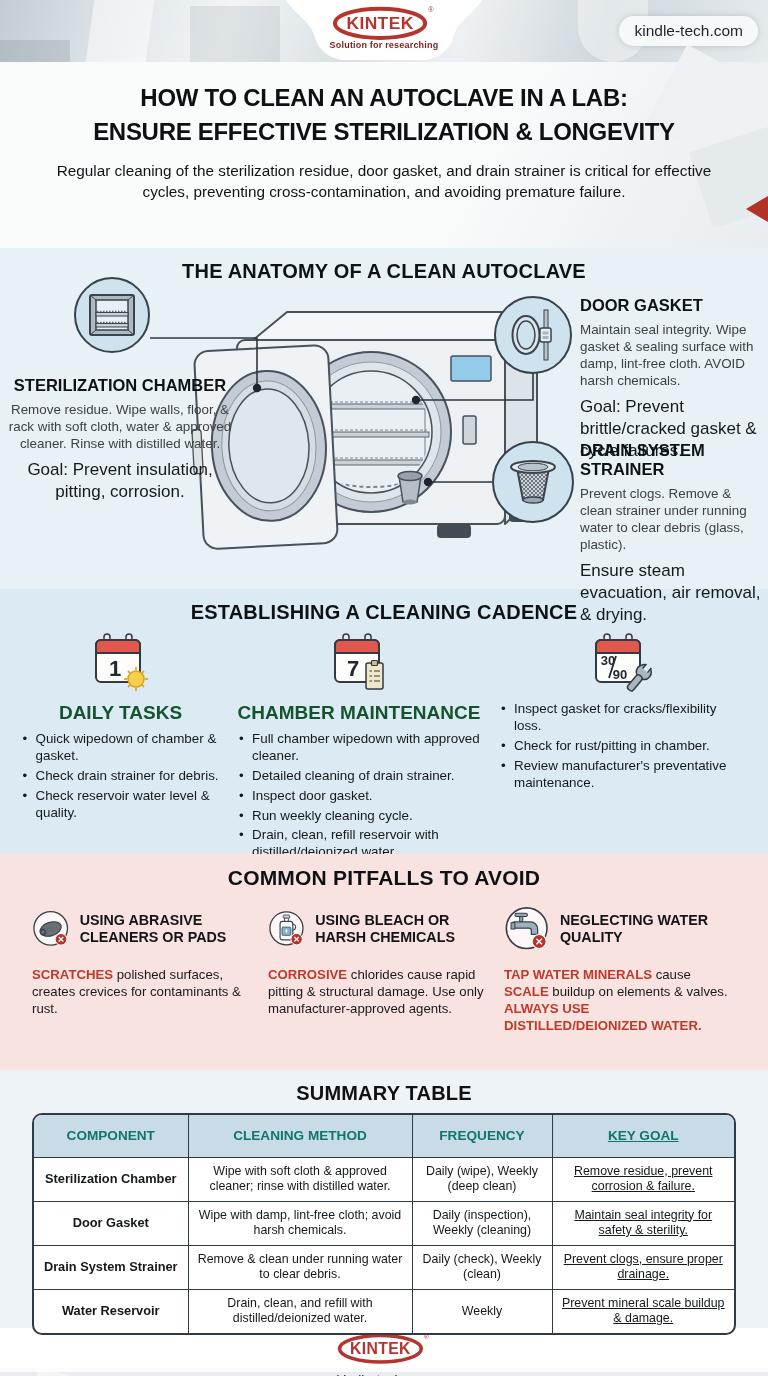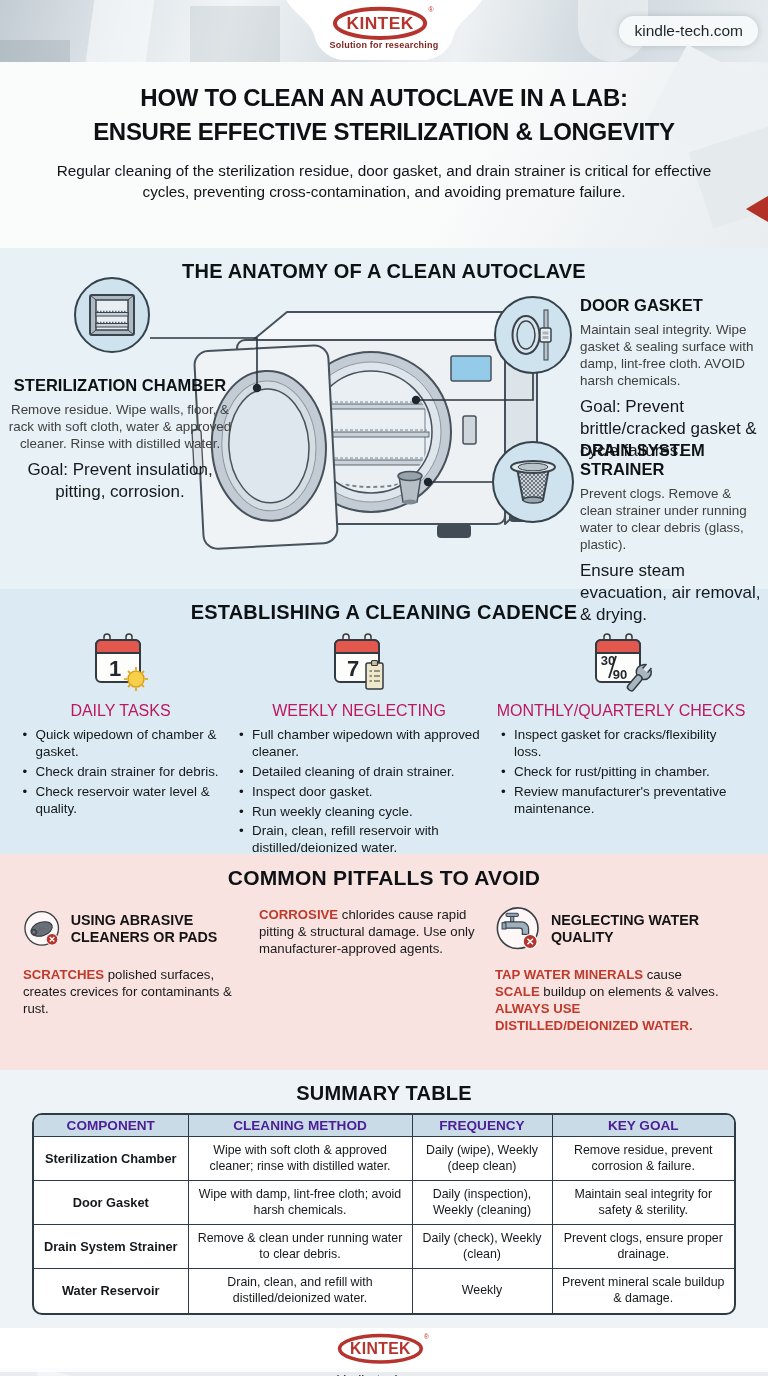--- a/index.html
+++ b/index.html
@@ -55,44 +55,44 @@
   .t-strainer{left:580px;top:193px;width:184px;}
 
   
   .cadence{position:relative;height:265px;background:#dcebf3;}
   .cad-cols{display:flex;gap:10px;padding:8px 18px 0;}
   .cad-col{text-align:center;}
   .cad-col:nth-child(1){width:205px;}
   .cad-col:nth-child(2){width:252px;}
   .cad-col:nth-child(3){width:252px;}
   .cad-icon{height:62px;display:flex;align-items:flex-end;justify-content:center;}
-  .cad-head{margin-top:8px;font-size:16px;font-weight:400;color:#be185d;}
+  .cad-head{margin-top:8px;font-size:19px;font-weight:700;color:#14532d;}
   ul.bullets{margin:7px 0 0;padding:0;list-style:none;text-align:left;display:inline-block;}
   ul.bullets li{position:relative;padding-left:14px;font-size:13.4px;line-height:1.26;margin-bottom:3px;color:#15191c;}
   ul.bullets li::before{content:"•";position:absolute;left:1px;top:0;}
 
   
   .pitfalls{position:relative;height:216px;background:#f9e3e1;}
-  .pit-cols{display:flex;gap:12px;padding:9px 23px 0;}
+  .pit-cols{display:flex;gap:12px;padding:9px 32px 0;}
   .pit-col{width:224px;}
   .pit-top{display:flex;align-items:center;}
   .pit-head{margin-left:9px;font-size:14.3px;line-height:1.18;font-weight:800;color:#141414;text-align:left;}
   .pit-body{margin-top:7px;font-size:13.2px;line-height:1.3;color:#18191a;}
   .red-strong{color:#bf3a2b;font-weight:800;}
 
   
   .summary{position:relative;height:258px;background:#edf3f6;}
   .table-wrap{margin:8px 32px 0;border:2px solid #2e3a44;border-radius:10px;overflow:hidden;background:#fff;}
   table{width:100%;border-collapse:collapse;}
   th,td{border:1.3px solid #2e3a44;text-align:center;vertical-align:middle;padding:3px 7px;}
-  th{height:21px;background:#c8dbe7;font-size:13.6px;font-weight:800;color:#4c1d95;}
+  th{height:42px;background:#c8dbe7;font-size:13.6px;font-weight:800;color:#0f766e;}
   td{height:44px;font-size:12.4px;line-height:1.25;color:#15191c;}
   td.comp{font-size:12.8px;font-weight:bold;}
   th:first-child,td:first-child{border-left:none;}
-  th:last-child,td:last-child{border-right:none;}
+  th:last-child,td:last-child{border-right:none;text-decoration:underline;}
   thead th{border-top:none;}
   tbody tr:last-child td{border-bottom:none;}
   col.c1{width:22%;} col.c2{width:32%;} col.c3{width:20%;} col.c4{width:26%;}
 
   
   .footer-white{height:40px;background:#ffffff;display:flex;align-items:center;justify-content:center;}
   .footer-photo{position:relative;height:68px;text-align:center;
     background:linear-gradient(180deg,#e9edef 0%,#e0e6ea 50%,#ccd4da 100%);}
   .fp-dec1{position:absolute;left:30px;top:8px;width:110px;height:60px;background:rgba(255,255,255,.45);transform:rotate(14deg);}
   .fp-dec2{position:absolute;right:60px;top:14px;width:90px;height:54px;background:rgba(255,255,255,.35);border-radius:8px;}
@@ -300,21 +300,21 @@
                 <line x1="42.5" y1="39" x2="45" y2="39"></line>
                   <line x1="47" y1="39" x2="53" y2="39"></line>
                 <line x1="42.5" y1="44" x2="45" y2="44"></line>
                   <line x1="47" y1="44" x2="53" y2="44"></line>
                 <line x1="42.5" y1="49" x2="45" y2="49"></line>
                   <line x1="47" y1="49" x2="53" y2="49"></line>
               </g>
             </g>
           </svg>
         </div>
-        <div class="cad-head">WEEKLY NEGLECTING</div>
+        <div class="cad-head">CHAMBER MAINTENANCE</div>
         <ul class="bullets" style="width:242px"><li>Full chamber wipedown with approved cleaner.</li><li>Detailed cleaning of drain strainer.</li><li>Inspect door gasket.</li><li>Run weekly cleaning cycle.</li><li>Drain, clean, refill reservoir with distilled/deionized water.</li></ul>
       </div>
 
       <div class="cad-col">
         <div class="cad-icon">
           <svg width="66" height="62" viewBox="0 0 66 62">
             <rect x="16" y="2" width="6" height="12" rx="3" fill="#e8edf0" stroke="#333a40" stroke-width="1.5"></rect>
             <rect x="38" y="2" width="6" height="12" rx="3" fill="#e8edf0" stroke="#333a40" stroke-width="1.5"></rect>
             <rect x="8" y="8" width="44" height="42" rx="5" fill="#fdfdfb" stroke="#333a40" stroke-width="2"></rect>
             <path d="M8 13 a5 5 0 0 1 5-5 h34 a5 5 0 0 1 5 5 v8 H8 Z" fill="#e2574e" stroke="#333a40" stroke-width="2"></path>
@@ -323,21 +323,20 @@
             <text x="32" y="47" text-anchor="middle" font-size="13" font-weight="bold" fill="#22282d">90</text>
             <g transform="rotate(40 50 47)">
               <circle cx="50" cy="38" r="7.5" fill="#aab6bf" stroke="#333a40" stroke-width="1.5"></circle>
               <rect x="46.8" y="28" width="6.4" height="8" fill="#dcebf3"></rect>
               <line x1="46.8" y1="30" x2="46.8" y2="36" stroke="#333a40" stroke-width="1.5"></line>
               <line x1="53.2" y1="30" x2="53.2" y2="36" stroke="#333a40" stroke-width="1.5"></line>
               <rect x="46.5" y="43" width="7" height="18" rx="3" fill="#aab6bf" stroke="#333a40" stroke-width="1.5"></rect>
             </g>
           </svg>
         </div>
-        <div class="cad-head">MONTHLY/QUARTERLY CHECKS</div>
         <ul class="bullets" style="width:242px"><li>Inspect gasket for cracks/flexibility loss.</li><li>Check for rust/pitting in chamber.</li><li>Review manufacturer's preventative maintenance.</li></ul>
       </div>
     </div>
   </div>
 
   <div class="pitfalls">
     <h2 class="sec-title" style="font-size:21px">COMMON PITFALLS TO AVOID</h2>
     <div class="pit-cols">
 
       <div class="pit-col">
@@ -353,20 +352,34 @@
             </g>
             <circle cx="45" cy="46" r="9" fill="#b5342e" stroke="#ffffff" stroke-width="1.5"></circle>
             <path d="M41.5 42.5 L48.5 49.5 M48.5 42.5 L41.5 49.5" stroke="#ffffff" stroke-width="2"></path>
           </svg>
           <div class="pit-head">USING ABRASIVE CLEANERS OR PADS</div>
         </div>
         <div class="pit-body"><span class="red-strong">SCRATCHES</span><span> polished surfaces, creates crevices for contaminants &amp; rust.</span></div>
       </div>
 
       <div class="pit-col">
+        <div class="pit-top">
+          <svg width="60" height="60" viewBox="0 0 60 60">
+            <circle cx="29" cy="29" r="26" fill="#fdf8f7" stroke="#3a3f45" stroke-width="2"></circle>
+            <rect x="24" y="8" width="10" height="5" rx="1" fill="#cdd5da" stroke="#39444e" stroke-width="1.3"></rect>
+            <rect x="26" y="13" width="6" height="5" fill="#ffffff" stroke="#39444e" stroke-width="1.3"></rect>
+            <path d="M23 18 h12 a4 4 0 0 1 4 4 v22 a3 3 0 0 1 -3 3 h-14 a3 3 0 0 1 -3 -3 v-22 a4 4 0 0 1 4 -4 Z" fill="#ffffff" stroke="#39444e" stroke-width="1.8"></path>
+            <path d="M39 22 c6 1 6 9 0 10" fill="none" stroke="#39444e" stroke-width="1.6"></path>
+            <rect x="22" y="27" width="14" height="13" rx="1.5" fill="#7fb3d8" stroke="#39444e" stroke-width="1.2"></rect>
+            <path d="M29 29.5 q3.2 4.5 0 6.5 q-3.2 -2 0 -6.5 Z" fill="#ffffff"></path>
+            <circle cx="45" cy="46" r="9" fill="#b5342e" stroke="#ffffff" stroke-width="1.5"></circle>
+            <path d="M41.5 42.5 L48.5 49.5 M48.5 42.5 L41.5 49.5" stroke="#ffffff" stroke-width="2"></path>
+          </svg>
+          <div class="pit-head">USING BLEACH OR HARSH CHEMICALS</div>
+        </div>
         <div class="pit-body"><span class="red-strong">CORROSIVE</span><span> chlorides cause rapid pitting &amp; structural damage. Use only manufacturer-approved agents.</span></div>
       </div>
 
       <div class="pit-col">
         <div class="pit-top">
           <svg width="60" height="60" viewBox="0 0 60 60">
             <circle cx="29" cy="29" r="26" fill="#fdf8f7" stroke="#3a3f45" stroke-width="2"></circle>
             <rect x="14" y="10" width="16" height="4" rx="2" fill="#8fa3b3" stroke="#39444e" stroke-width="1.3"></rect>
             <rect x="20" y="14" width="4" height="7" fill="#8fa3b3" stroke="#39444e" stroke-width="1.3"></rect>
             <path d="M13 21 h21 a9 9 0 0 1 9 9 v7 h-8 v-5 a3 3 0 0 0 -3 -3 h-19 a2 2 0 0 1 -2 -2 v-4 a2 2 0 0 1 2 -2 Z" fill="#9fb0bd" stroke="#39444e" stroke-width="1.6"></path>

